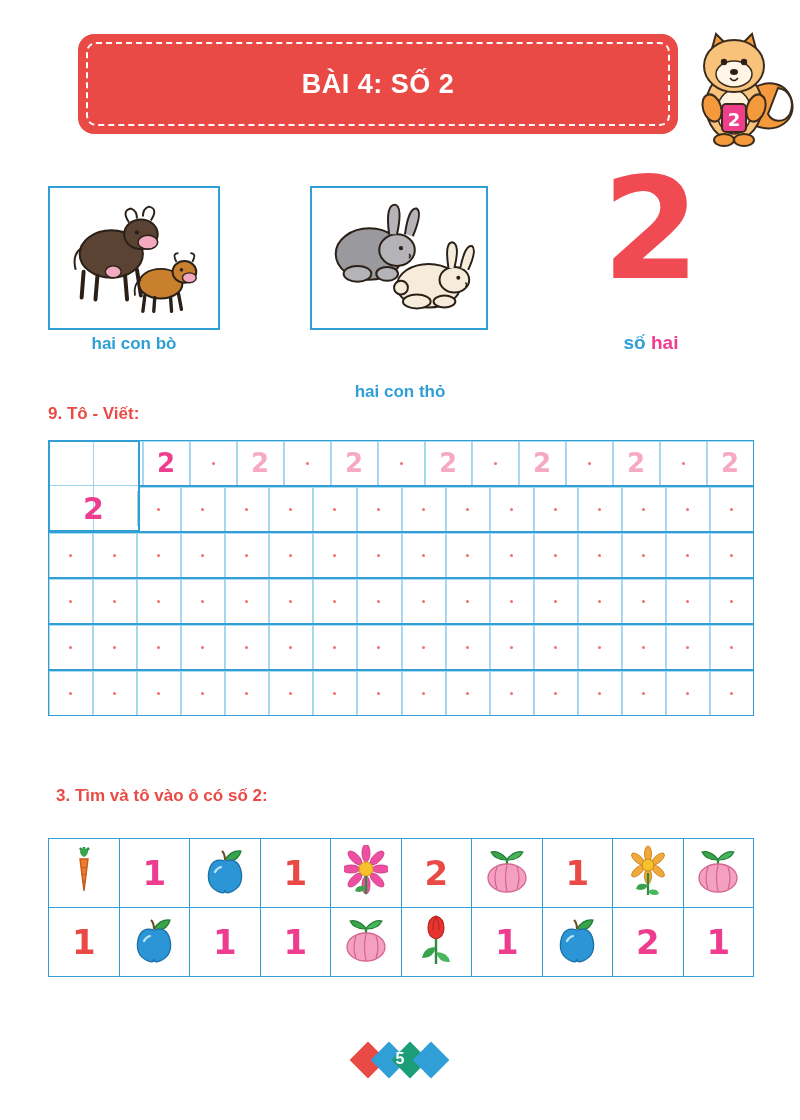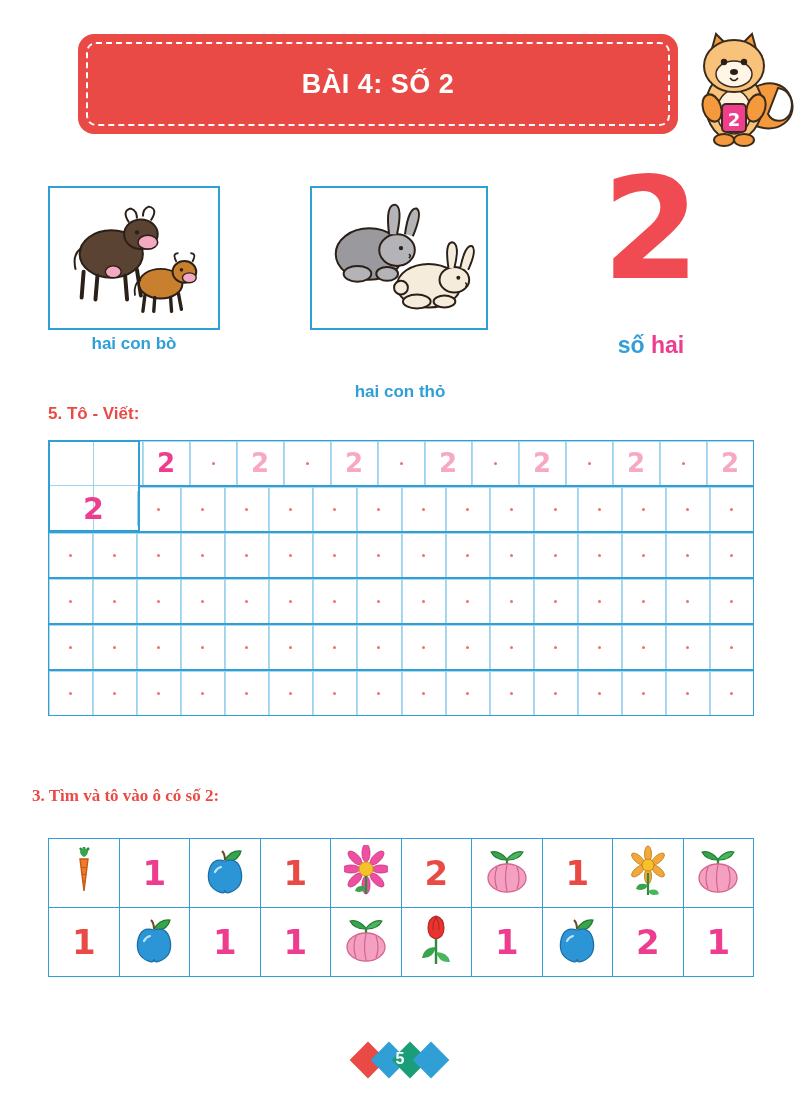--- a/index.html
+++ b/index.html
@@ -94,35 +94,35 @@
     font-weight: bold;
     color: #f04a52;
     font-family: "DejaVu Sans", sans-serif;
   }
   #cap-so {
     position: absolute;
     left: 576px;
     top: 332px;
     width: 150px;
     text-align: center;
-    font-size: 23px;
+    font-size: 19px;
     font-weight: bold;
     color: #2f9fd6;
   }
   #cap-so .pink { color: #ee3d8f; }
 
   
   .sec-head {
     position: absolute;
     font-size: 17px;
     font-weight: bold;
     color: #ea4a45;
   }
   #head2 { left: 48px; top: 404px; }
-  #head3 { left: 32px; top: 786px; font-family: Liberation Serif, serif; }
+  #head3 { left: 56px; top: 786px; }
 
   
   .grid-wrap {
     position: absolute;
     left: 48px;
     top: 440px;
     width: 706px;
     height: 278px;
   }
   .cellrow {
@@ -345,21 +345,21 @@
     <ellipse cx="106" cy="114" rx="14" ry="7" fill="#f6ecdc" stroke="#2b2018" stroke-width="2"></ellipse>
     <ellipse cx="134" cy="114" rx="11" ry="6" fill="#f6ecdc" stroke="#2b2018" stroke-width="2"></ellipse>
     <circle cx="90" cy="100" r="7" fill="#f6ecdc" stroke="#2b2018" stroke-width="2"></circle>
   </svg>
 </div>
 <div class="cap" id="cap-tho">hai con thỏ</div>
 
 <div class="big-num">2</div>
 <div id="cap-so"><span>số </span><span class="pink">hai</span></div>
 
-<div class="sec-head" id="head2">5. Tô - Viết:</div>
+<div class="sec-head" id="head2">9. Tô - Viết:</div>
 
 <div class="grid-wrap">
 
   <div class="cellrow" style="top:0px;">
     <div class="cell"></div>
     <div class="cell"></div>
     <div class="cell">
         <span class="trace solid">2</span>
       </div>
     <div class="cell"></div>

